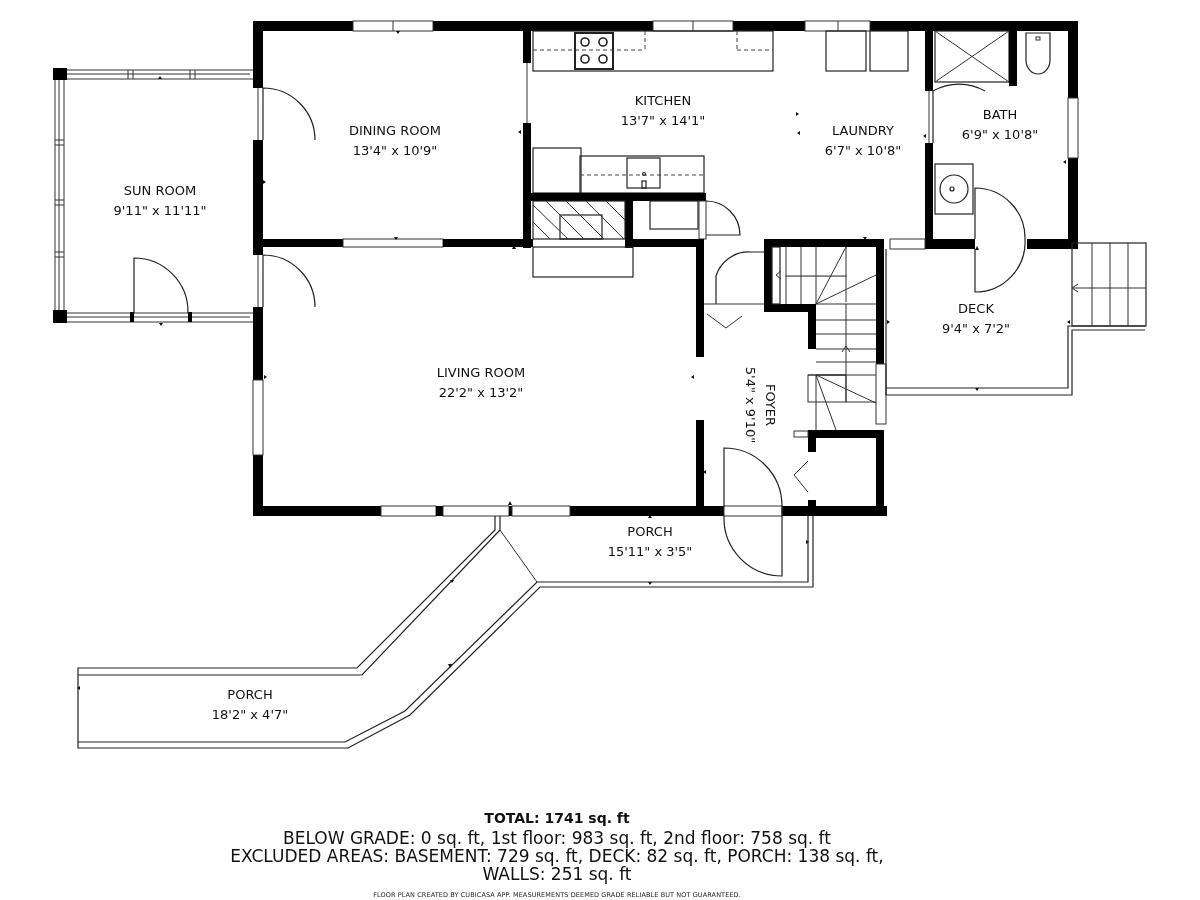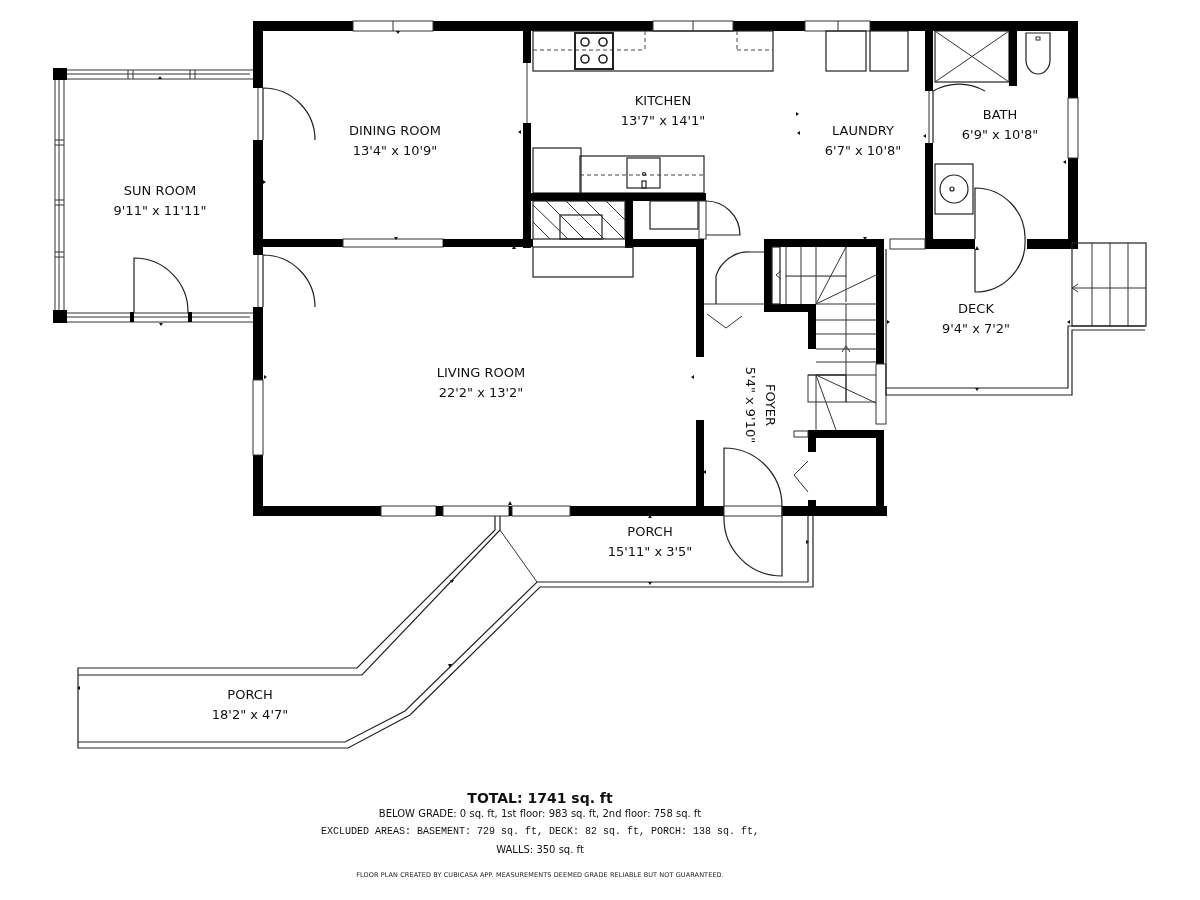--- a/index.html
+++ b/index.html
@@ -7,25 +7,25 @@
   #plan { position:absolute; left:0; top:0; width:1200px; height:900px; }
   .wall { fill:#000; }
   .thin { fill:none; stroke:#222; stroke-width:1.2; }
   .thin2 { fill:none; stroke:#333; stroke-width:1; }
   .win { fill:#fff; stroke:#333; stroke-width:1; }
   .dash { fill:none; stroke:#444; stroke-width:1; stroke-dasharray:4 3; }
   .gap { fill:#fff; }
   .room-name { font-family:"DejaVu Sans", sans-serif; font-size:13px; fill:#111; text-anchor:middle; }
   .room-dim { font-family:"DejaVu Sans", sans-serif; font-size:13px; fill:#111; text-anchor:middle; }
   .tri { fill:#111; }
-  .summary { position:absolute; left:0; width:1080px; text-align:center; color:#111; font-family:"DejaVu Sans", sans-serif; }
+  .summary { position:absolute; left:17px; width:1080px; text-align:center; color:#111; font-family:"DejaVu Sans", sans-serif;margin-top:20px; }
   .sum-total { top:790px; font-size:14px; font-weight:bold; }
-  .sum-line { font-size:10px; }
+  .sum-line { font-size:17px; }
   .sum-l1 { top:808px; }
-  .sum-l2 { top:826px;font-family:Liberation Mono, monospace; }
+  .sum-l2 { top:826px; }
   .sum-l3 { top:844px; }
   .disclaimer { top:871px; font-size:6.5px; letter-spacing:0.1px; color:#222; }
 </style>
 </head>
 <body>
 
 <svg id="plan" viewBox="0 0 1200 900" xmlns="http://www.w3.org/2000/svg">
 
   <g>
 
@@ -314,14 +314,14 @@
   </g>
   <g>
     <text class="room-name" x="250" y="699">PORCH</text>
     <text class="room-dim" x="250" y="719">18'2" x 4'7"</text>
   </g>
 </svg>
 
 <div class="summary sum-total">TOTAL: 1741 sq. ft</div>
 <div class="summary sum-line sum-l1">BELOW GRADE: 0 sq. ft, 1st floor: 983 sq. ft, 2nd floor: 758 sq. ft</div>
 <div class="summary sum-line sum-l2">EXCLUDED AREAS: BASEMENT: 729 sq. ft, DECK: 82 sq. ft, PORCH: 138 sq. ft,</div>
-<div class="summary sum-line sum-l3">WALLS: 350 sq. ft</div>
+<div class="summary sum-line sum-l3">WALLS: 251 sq. ft</div>
 <div class="summary disclaimer">FLOOR PLAN CREATED BY CUBICASA APP. MEASUREMENTS DEEMED GRADE RELIABLE BUT NOT GUARANTEED.</div>
 
 </body></html>

